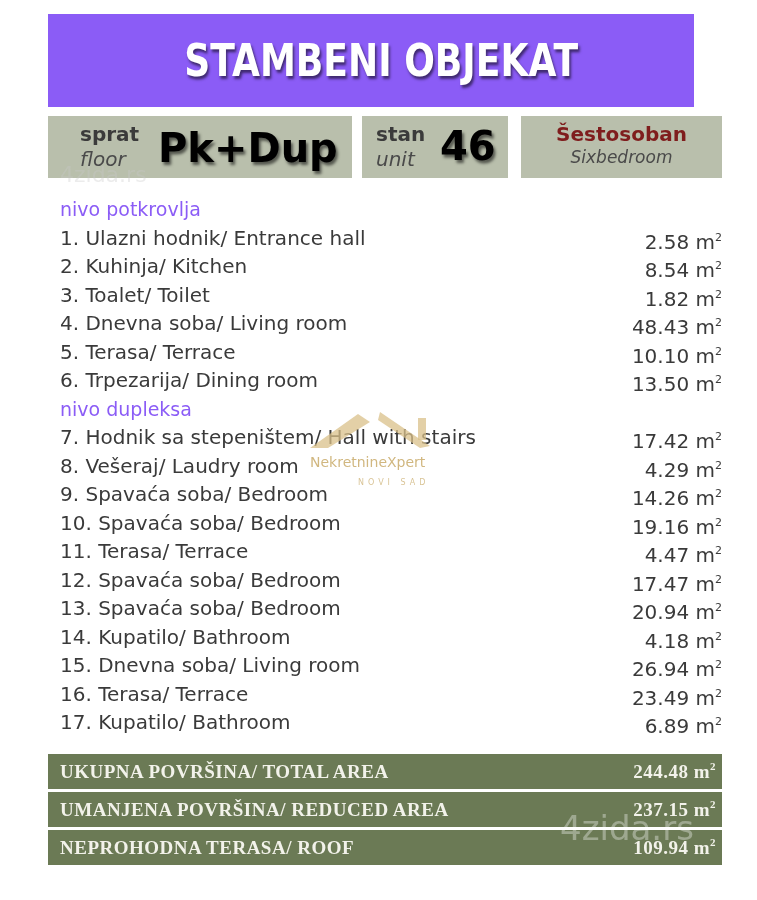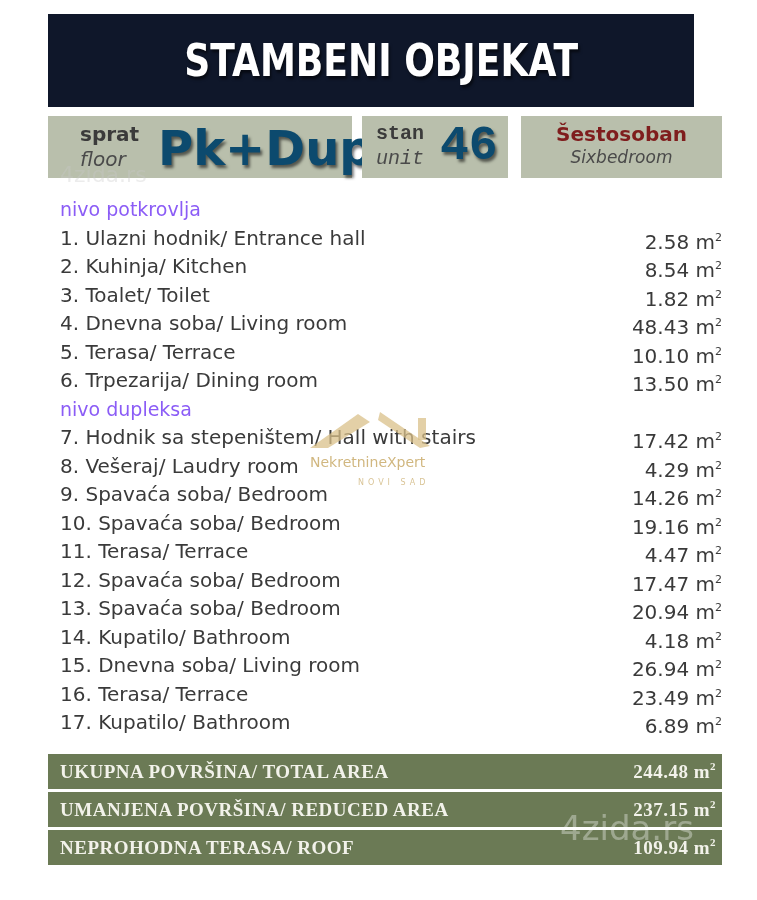--- a/index.html
+++ b/index.html
@@ -2,39 +2,39 @@
 <html><head>
 <meta charset="utf-8">
 <style>
   html, body { margin: 0; padding: 0; }
   body {
     width: 757px; height: 900px; background: #ffffff; position: relative;
     overflow: hidden; font-family: "DejaVu Sans", sans-serif;
   }
   .title-box {
     position: absolute; left: 48px; top: 14px; width: 646px; height: 93px;
-    background: #0f172a; display: flex; align-items: center; justify-content: center;
+    background: #8b5cf6; display: flex; align-items: center; justify-content: center;
   }
   .title-box span {
     color: #ffffff; font-family: "DejaVu Sans", sans-serif; font-weight: bold;
     font-size: 44px; letter-spacing: 0px;
     text-shadow: 2px 3px 3px rgba(0,0,0,0.55);
     transform: scaleX(0.82); display: inline-block; margin-left: 20px;
   }
   .info-box {
     position: absolute; top: 116px; height: 62px; background: #b9bfac;
   }
   .info-box.floor { left: 48px; width: 304px; }
-  .info-box.unit { left: 362px; width: 146px; font-family: Liberation Mono, monospace; }
+  .info-box.unit { left: 362px; width: 146px; }
   .info-box.type { left: 521px; width: 201px; }
   .lbl { position: absolute; color: #3b3b3b; font-size: 20px; line-height: 20px; }
   .lbl.top { font-weight: bold; }
   .lbl.bot { font-style: italic; font-weight: normal; color: #4a4a4a; }
   .big {
-    position: absolute; color: #0c4a6e; font-weight: bold; font-size: 48px;
+    position: absolute; color: #000000; font-weight: bold; font-size: 40px;
     text-shadow: 2px 3px 3px rgba(0,0,0,0.55); line-height: 44px;
   }
   .type .t1 {
     position: absolute; left: 0; right: 0; top: 6px; text-align: center;
     font-weight: bold; font-size: 20px; color: #7f1d1d;
   }
   .type .t2 {
     position: absolute; left: 0; right: 0; top: 31px; text-align: center;
     font-style: italic; font-size: 17px; color: #4a4a4a;
   }

